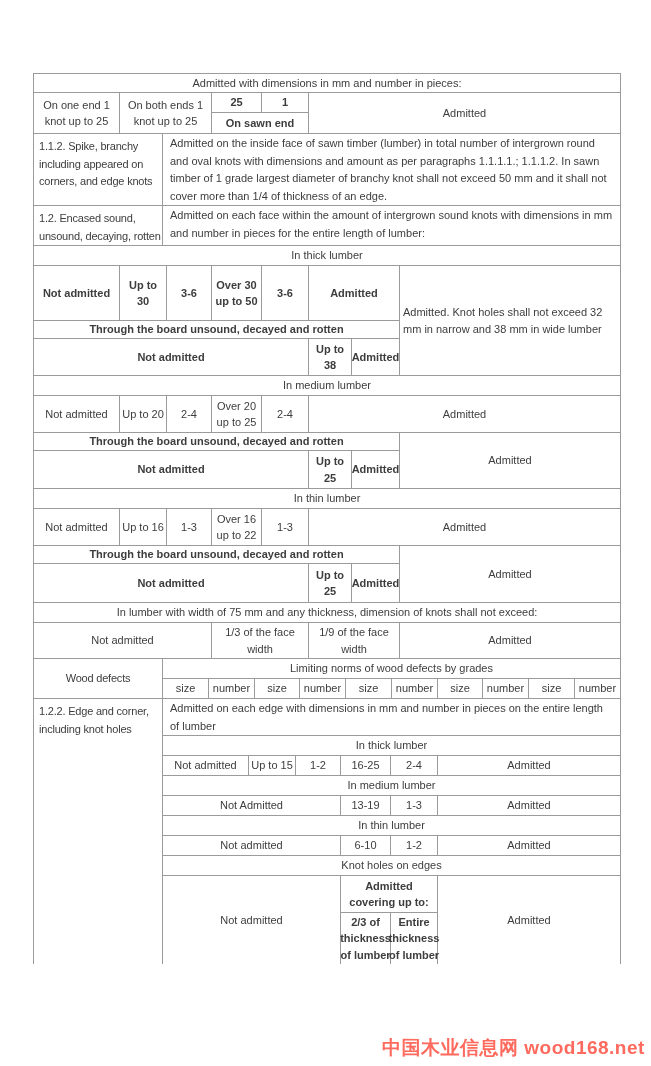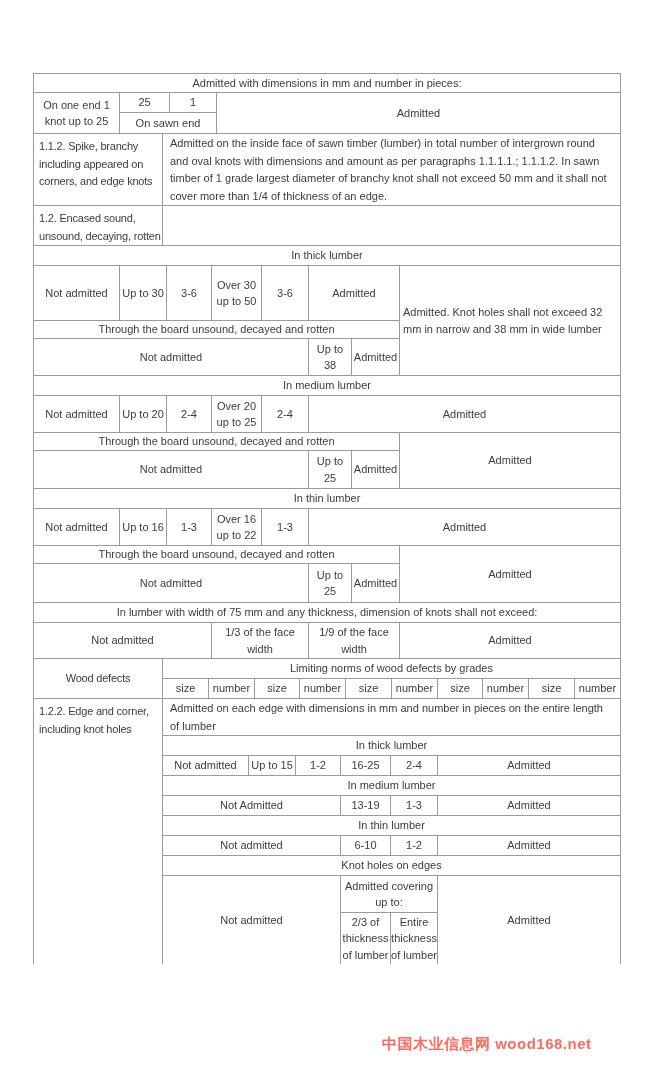--- a/index.html
+++ b/index.html
@@ -24,55 +24,56 @@
   .r{display:flex;}
   .bb{border-bottom:1px solid #9b9b9b;}
   .c{
     border-right:1px solid #9b9b9b;display:flex;align-items:center;justify-content:center;
     text-align:center;padding:0 2px;line-height:16.5px;min-width:0;
   }
   .c.last{border-right:none;}
   .c.note{justify-content:flex-start;text-align:left;padding:0 3px;line-height:17px;}
   .p{display:block;padding:1px 7px 0 7px;text-align:left;line-height:17.5px;}
   .grp{display:flex;border-bottom:1px solid #9b9b9b;}
-  .col{display:flex;flex-direction:column;min-width:0;}
+  .col{display:flex;flex-direction:column;min-width:0;font-weight:bold;}
   .fx{flex:1;}
   .wA{width:86px;min-width:86px;}
   .wB{width:47px;min-width:47px;}
   .wC{width:45px;min-width:45px;}
   .wD{width:50px;min-width:50px;}
   .wE{width:47px;min-width:47px;}
   .wF{width:91px;min-width:91px;}
   .wF1{width:43px;min-width:43px;}
   .wBC{width:92px;min-width:92px;}
   .wDE{width:97px;min-width:97px;}
   .wABC{width:178px;min-width:178px;}
   .wAE{width:275px;min-width:275px;}
   .wL{width:366px;min-width:366px;}
   .g1{width:92px;min-width:92px;}
   .g2{width:91px;min-width:91px;}
   .sA{width:46px;min-width:46px;}
   .sB{width:45px;min-width:45px;}
   .watermark{
-    position:absolute;left:382px;top:1035px;font-size:15px;font-weight:bold;
+    position:absolute;left:382px;top:1035px;font-size:19px;font-weight:bold;
     color:#ff6a5e;white-space:nowrap;letter-spacing:0.5px;
   }
 </style>
 </head>
 <body>
 
 <div class="tbl">
 
   <div class="sec">
     <div class="rp">
       <div class="r bb" style="height:19px">
         <div class="c fx last">Admitted with dimensions in mm and number in pieces:</div>
       </div>
       <div class="r" style="height:40px">
         <div class="c wA">On one end 1 knot up to 25</div>
+        <div class="c wBC">On both ends 1 knot up to 25</div>
         <div class="col wDE">
           <div class="r bb" style="height:20px">
             <div class="c wD">25</div>
             <div class="c fx">1</div>
           </div>
           <div class="r fx">
             <div class="c fx">On sawn end</div>
           </div>
         </div>
         <div class="c fx last">Admitted</div>
@@ -82,20 +83,23 @@
 
   <div class="sec">
     <div class="lc">1.1.2. Spike, branchy including appeared on corners, and edge knots</div>
     <div class="rp">
       <div class="p fx" style="height:69px">Admitted on the inside face of sawn timber (lumber) in total number of intergrown round and oval knots with dimensions and amount as per paragraphs 1.1.1.1.; 1.1.1.2. In sawn timber of 1 grade largest diameter of branchy knot shall not exceed 50 mm and it shall not cover more than 1/4 of thickness of an edge.</div>
     </div>
   </div>
 
   <div class="sec">
     <div class="lc">1.2. Encased sound, unsound, decaying, rotten</div>
+    <div class="rp">
+      <div class="p fx" style="height:36px">Admitted on each face within the amount of intergrown sound knots with dimensions in mm and number in pieces for the entire length of lumber:</div>
+    </div>
   </div>
 
   <div class="sec">
     <div class="rp">
 
       <div class="r bb" style="height:20px">
         <div class="c fx last">In thick lumber</div>
       </div>
       <div class="grp" style="height:110px">
         <div class="col wL">

